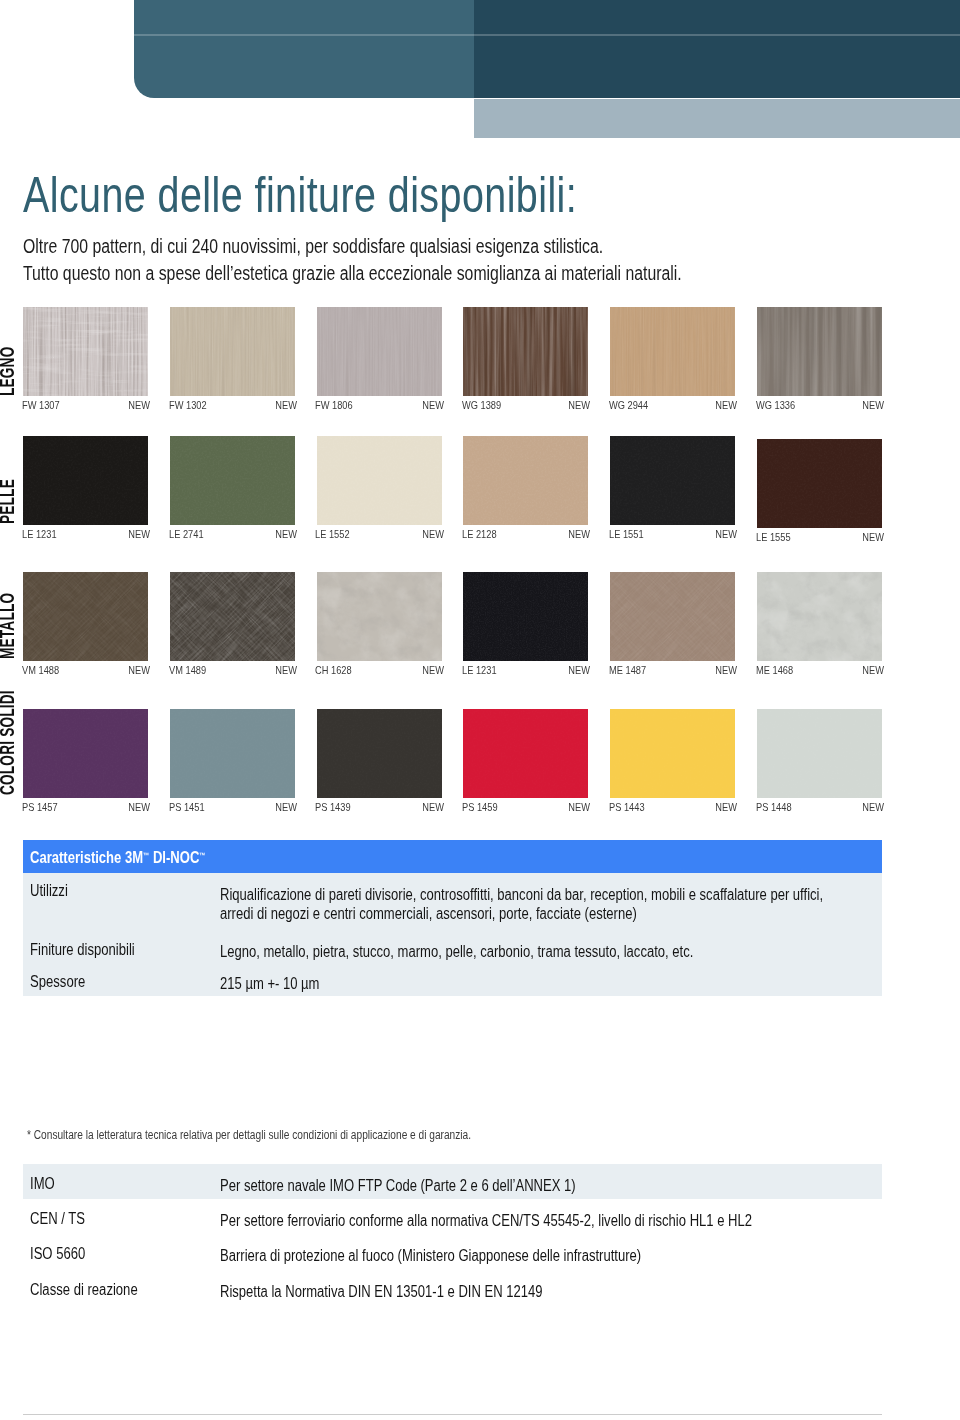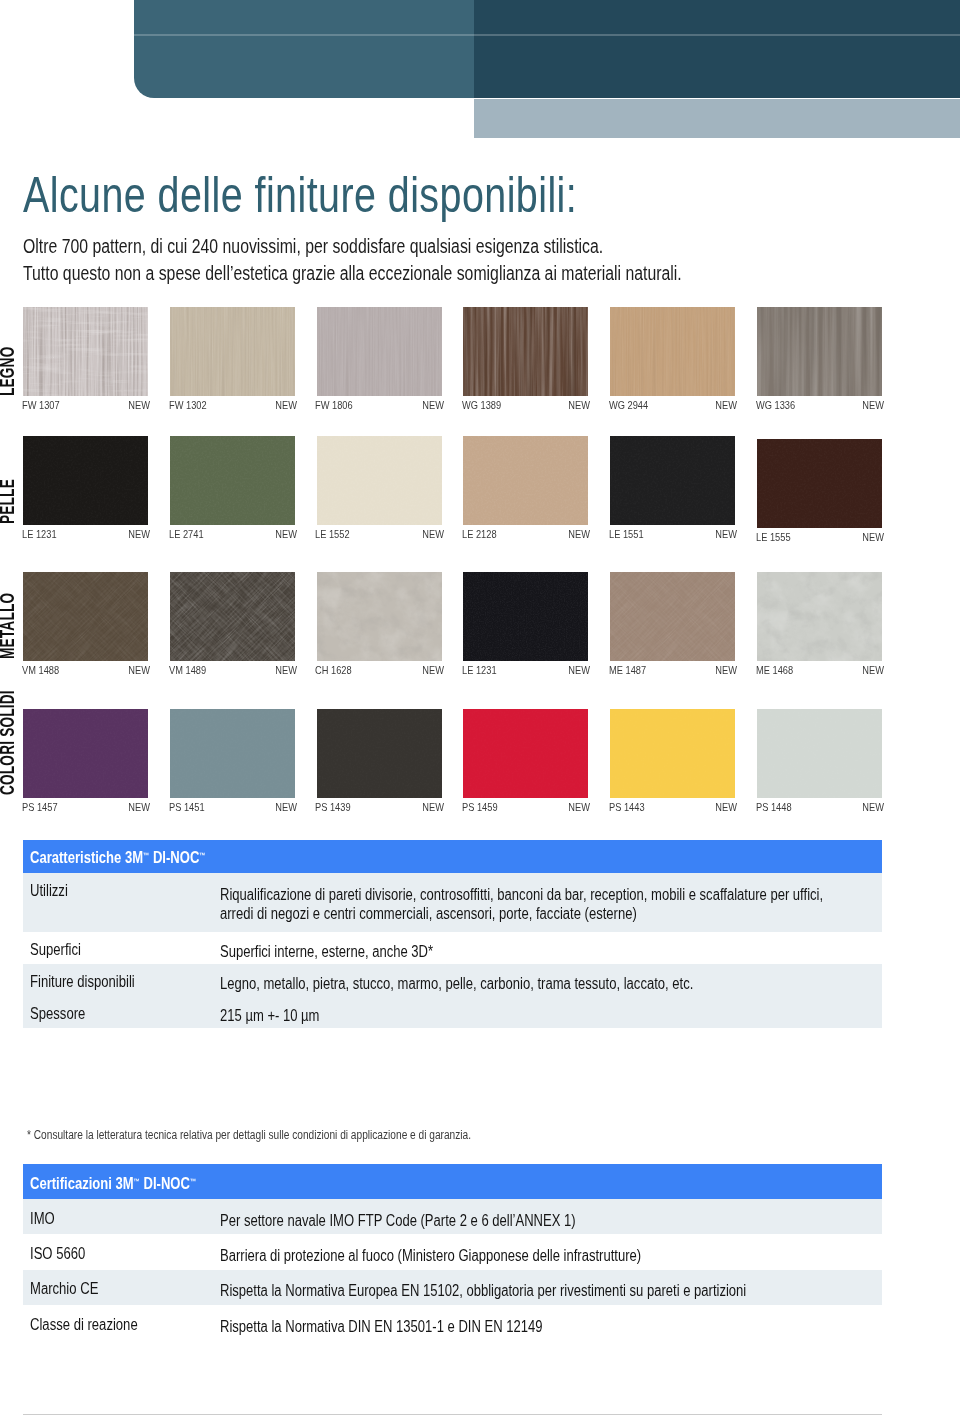--- a/index.html
+++ b/index.html
@@ -416,49 +416,42 @@
     <div class="thdr" style="height:33px">
         <span class="t" style="top:9px"><span>Caratteristiche 3M</span><span class="tm">™</span><span> DI-NOC</span><span class="tm">™</span></span>
       </div>
     <div class="trow alt" style="height:59px">
       <div class="tlbl" style="top:10px">Utilizzi</div>
       <div class="tval" style="top:11.5px">
           <div>Riqualificazione di pareti divisorie, controsoffitti, banconi da bar, reception, mobili e scaffalature per uffici,</div>
           <div>arredi di negozi e centri commerciali, ascensori, porte, facciate (esterne)</div>
         </div>
     </div>
-    <div class="trow" style="height:32px">
-      <div class="tlbl" style="top:10px">Superfici</div>
-      <div class="tval" style="top:10px">Superfici interne, esterne, anche 3D*</div>
-    </div>
     <div class="trow alt" style="height:32px">
       <div class="tlbl" style="top:10px">Finiture disponibili</div>
       <div class="tval" style="top:10px">Legno, metallo, pietra, stucco, marmo, pelle, carbonio, trama tessuto, laccato, etc.</div>
     </div>
     <div class="trow alt" style="height:32px">
       <div class="tlbl" style="top:10px">Spessore</div>
       <div class="tval" style="top:10px">215 µm +- 10 µm</div>
     </div>
   </div>
   <div class="foot" style="top:1129px">* Consultare la letteratura tecnica relativa per dettagli sulle condizioni di applicazione e di garanzia.</div>
   <div class="tbl" style="top:1164px">
-    <div class="thdr" style="height:35px">
-        <span class="t" style="top:11px"><span>Certificazioni 3M</span><span class="tm">™</span><span> DI-NOC</span><span class="tm">™</span></span>
-      </div>
     <div class="trow alt" style="height:35.4px">
       <div class="tlbl" style="top:11.5px">IMO</div>
       <div class="tval" style="top:11.5px">Per settore navale IMO FTP Code (Parte 2 e 6 dell’ANNEX 1)</div>
     </div>
     <div class="trow" style="height:35.4px">
+      <div class="tlbl" style="top:11.5px">CEN / TS</div>
+      <div class="tval" style="top:11.5px">Per settore ferroviario conforme alla normativa CEN/TS 45545-2, livello di rischio HL1 e HL2</div>
+    </div>
+    <div class="trow" style="height:35.4px">
       <div class="tlbl" style="top:11.5px">ISO 5660</div>
       <div class="tval" style="top:11.5px">Barriera di protezione al fuoco (Ministero Giapponese delle infrastrutture)</div>
-    </div>
-    <div class="trow alt" style="height:35.4px">
-      <div class="tlbl" style="top:11.5px">Marchio CE</div>
-      <div class="tval" style="top:11.5px">Rispetta la Normativa Europea EN 15102, obbligatoria per rivestimenti su pareti e partizioni</div>
     </div>
     <div class="trow" style="height:35.4px">
       <div class="tlbl" style="top:11.5px">Classe di reazione</div>
       <div class="tval" style="top:11.5px">Rispetta la Normativa DIN EN 13501-1 e DIN EN 12149</div>
     </div>
   </div>
   <div class="hr"></div>
 </div>
 
 </body></html>

